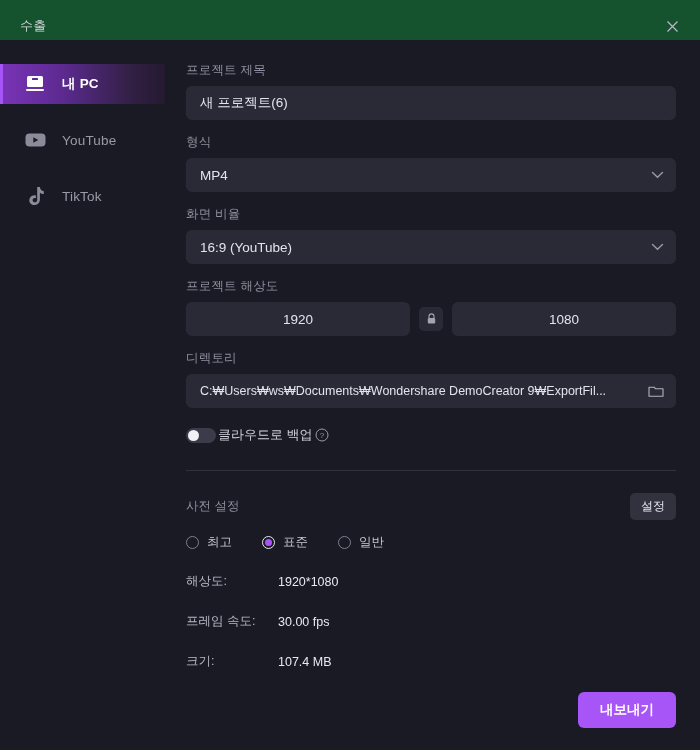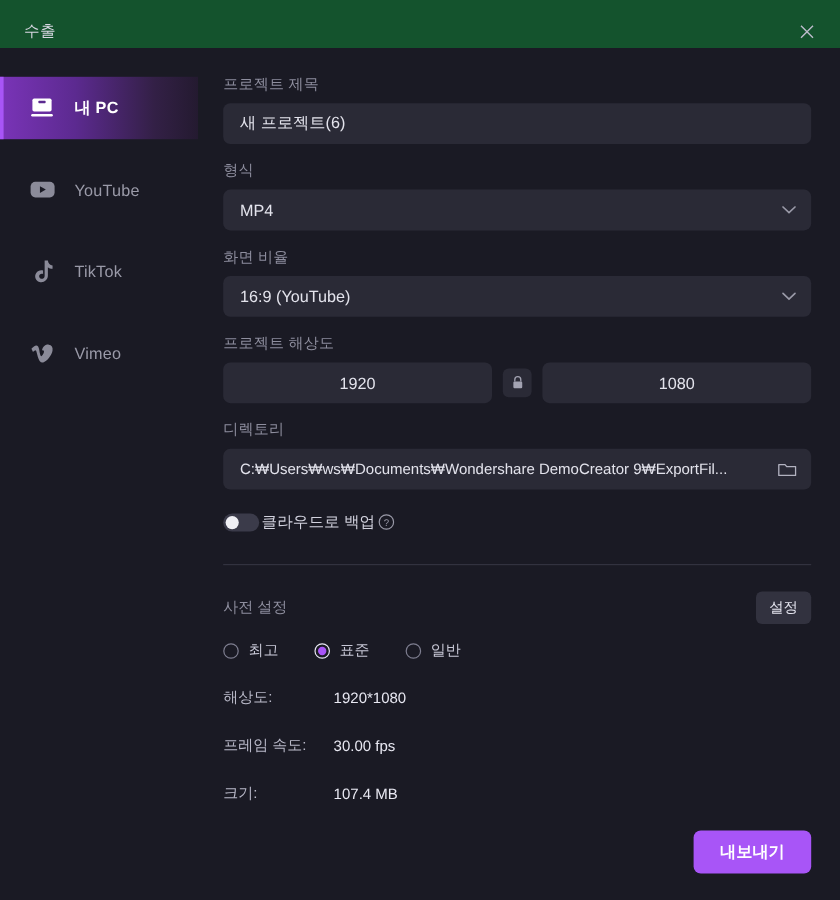--- a/index.html
+++ b/index.html
@@ -23,21 +23,21 @@
     cursor: pointer; border-radius: 4px;
   }
   .close-btn svg { display: block; }
 
   
   .body { display: flex; height: 710px; }
 
   
   .sidebar { width: 165px; padding-top: 24px; flex: 0 0 165px; }
   .side-item {
-    position: relative; height: 52px; display: flex; align-items: center;
+    position: relative; height: 40px; display: flex; align-items: center;
     padding-left: 24px; cursor: pointer; gap: 16px; margin-bottom: 16px;
   }
   .side-item .side-label { font-size: 13.5px; color: #9a9aa8; letter-spacing: .2px; }
   .side-item .side-icon { width: 22px; height: 22px; display: flex; align-items: center; justify-content: center; }
   .side-item.active {
     background: linear-gradient(90deg, #7a34b8 0%, #5c2a90 38%, #332046 78%, #241a30 100%);
   }
   .side-item.active::before {
     content: ""; position: absolute; left: 0; top: 0; bottom: 0; width: 3px; background: #a855f7;
   }
@@ -178,28 +178,20 @@
 
       <div class="side-item">
         <span class="side-icon">
           <svg width="19" height="21" viewBox="0 0 19 21">
             <path d="M11.2 1 L13.9 1 C14.2 3.5 15.6 5 17.8 5.3 L17.8 8 C16.2 8 14.9 7.5 13.9 6.7 L13.9 13.6 C13.9 17.4 10.3 19.9 6.9 18.9 C3.6 17.9 2.3 14.1 4.2 11.4 C5.5 9.6 7.8 8.9 9.9 9.5 L9.9 12.3 C8.3 11.6 6.6 12.6 6.6 14.2 C6.6 15.7 8.2 16.8 9.7 16.2 C10.6 15.8 11.2 14.9 11.2 13.9 Z" fill="#8b8b99"></path>
           </svg>
         </span>
         <span class="side-label">TikTok</span>
       </div>
 
-      <div class="side-item">
-        <span class="side-icon">
-          <svg width="21" height="17" viewBox="0 0 21 17">
-            <path d="M1.2 4.6 C2.6 3.1 4.1 1.9 5.2 1.9 C6.6 1.9 7.2 3 7.6 5 C8 7.3 8.6 10.8 9.4 10.8 C10 10.8 11.3 8.9 11.6 7.6 C11.9 6.3 11.2 5.6 10 6 C10.6 2.6 13.2 1 15.6 1.2 C18 1.4 19.2 3.2 18.8 6.1 C18.3 9.8 14.4 14.9 11.4 15.9 C8.9 16.7 7.4 14.4 6.5 11.2 C5.9 9 5.3 5.9 4.6 5.9 C4.2 5.9 3.3 6.6 2.5 7.3 Z" fill="#8b8b99"></path>
-          </svg>
-        </span>
-        <span class="side-label">Vimeo</span>
-      </div>
 
     </div>
 
     <div class="main">
 
       <div class="field-label">프로젝트 제목</div>
       <div class="input-box" placeholder="새 프로젝트(6)">새 프로젝트(6)</div>
 
       <div class="field-label">형식</div>
       <div class="select-box">

